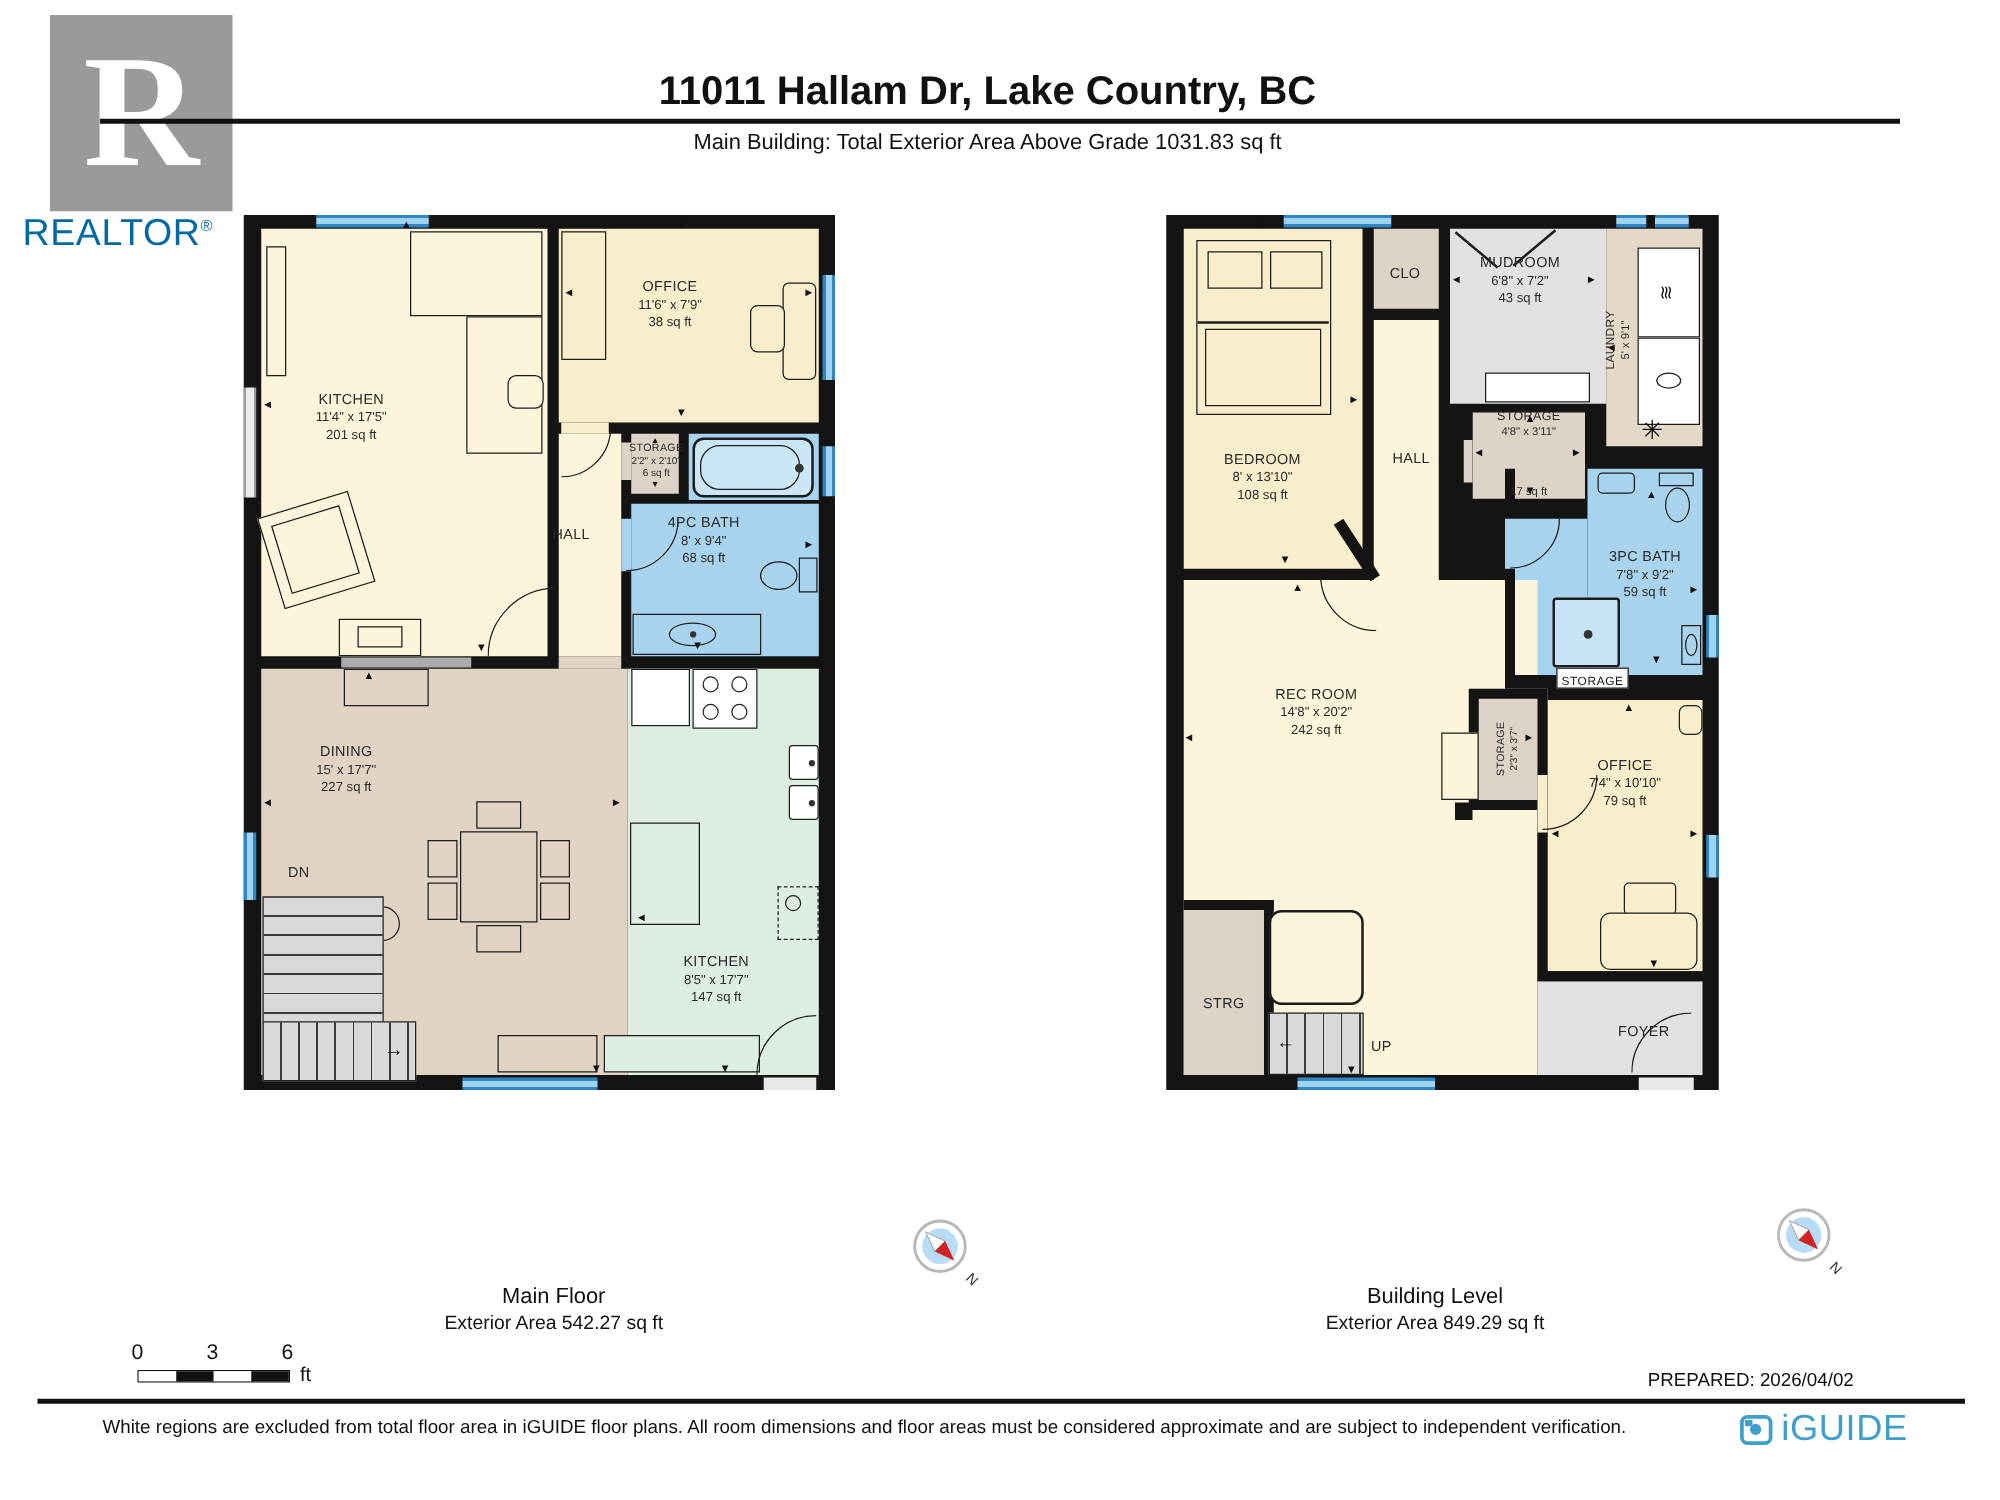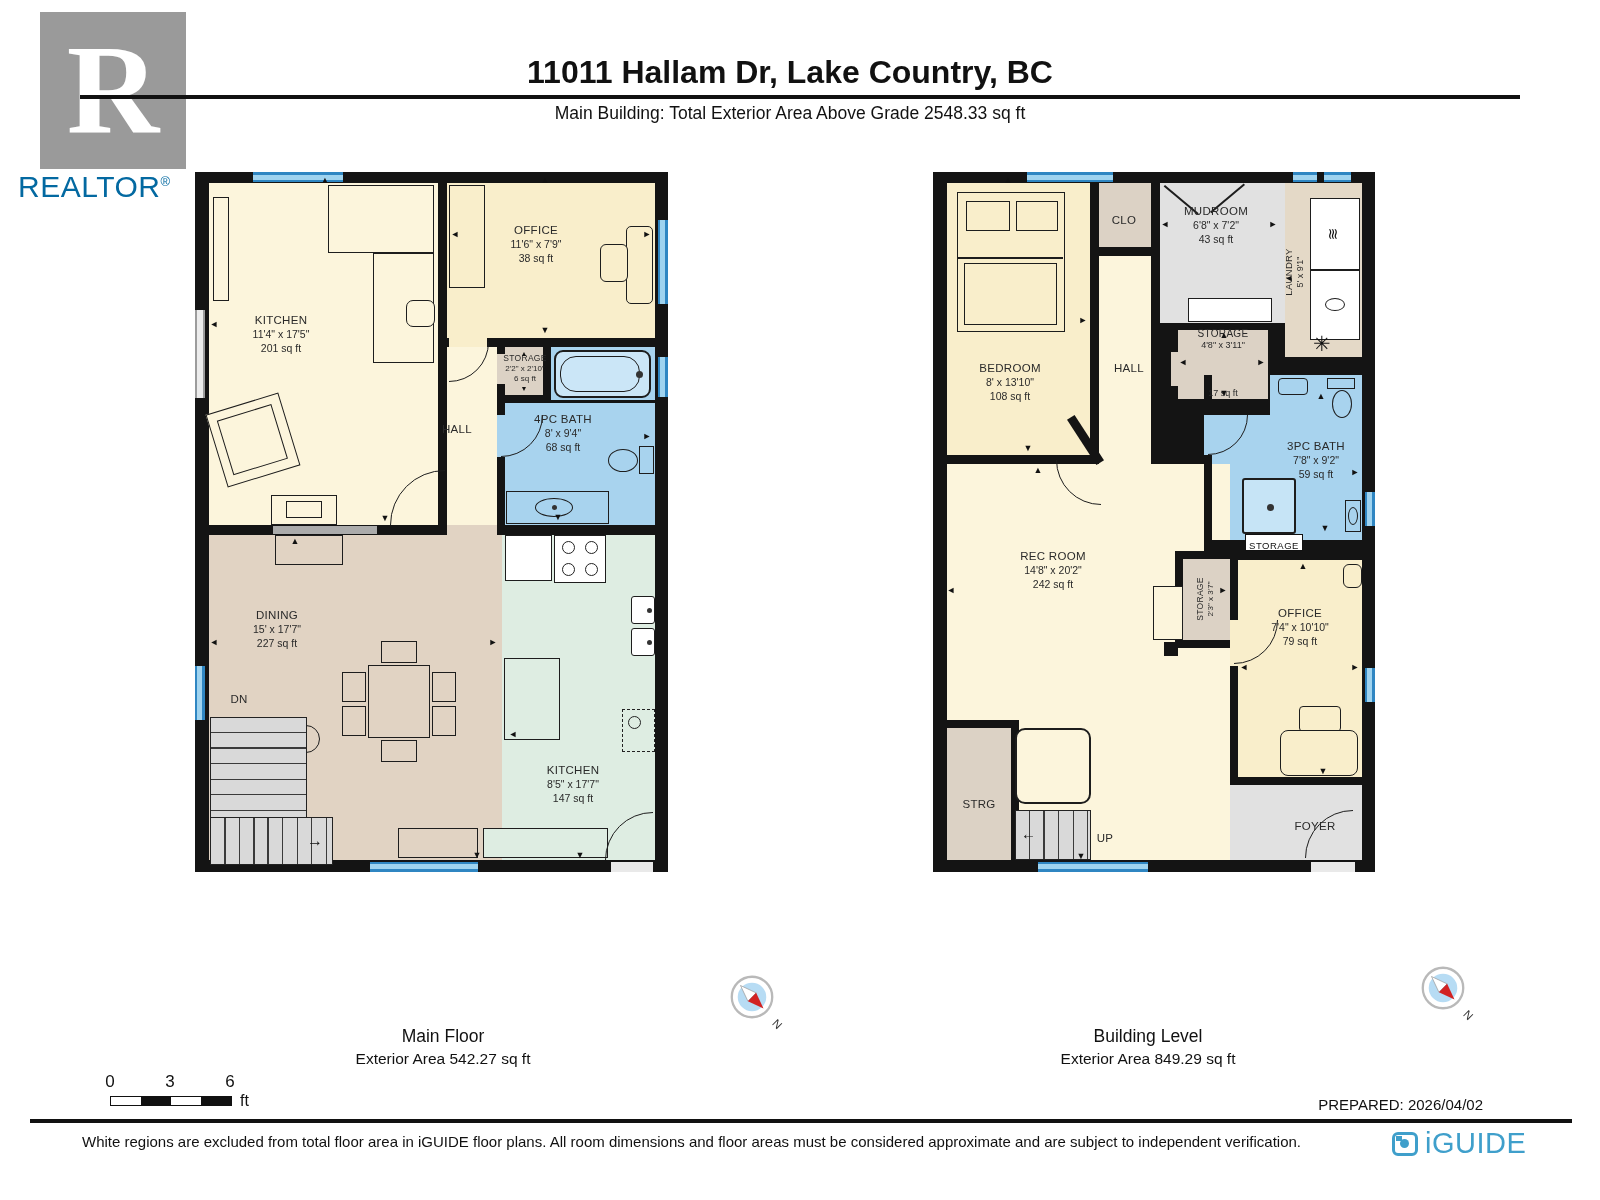--- a/index.html
+++ b/index.html
@@ -43,21 +43,21 @@
 <body>
 
 <div class="abs" style="left:40px;top:12px;width:146px;height:157px;background:#9a9a9a;text-align:center;">
   <span style="font-family:'Liberation Serif',serif;font-weight:bold;font-size:128px;line-height:155px;color:#fff;">R</span>
 </div>
 <div class="abs" style="left:18px;top:170px;width:172px;text-align:left;color:#0369a1;font-size:30px;letter-spacing:.5px;">
   <span>REALTOR</span><sup style="font-size:13px;">®</sup>
 </div>
 <div class="abs" style="left:0;top:54px;width:1580px;text-align:center;font-size:32px;font-weight:bold;">11011 Hallam Dr, Lake Country, BC</div>
 <div class="abs" style="left:80px;top:95px;width:1440px;height:3.5px;background:#111;z-index:3;"></div>
-<div class="abs" style="left:0;top:103px;width:1580px;text-align:center;font-size:17.5px;">Main Building: Total Exterior Area Above Grade 2548.33 sq ft</div>
+<div class="abs" style="left:0;top:103px;width:1580px;text-align:center;font-size:17.5px;">Main Building: Total Exterior Area Above Grade 1031.83 sq ft</div>
 
 <div class="plan" id="planA" style="left:195px;top:172px;width:473px;height:700px;">
 
   <div class="room" style="left:14px;top:11px;width:229px;height:342px;background:#FCF5DC;"></div>
   <div class="room" style="left:252px;top:11px;width:208px;height:155px;background:#F9EECB;"></div>
   <div class="room" style="left:252px;top:175px;width:50px;height:178px;background:#FCF5DC;"></div>
   <div class="room" style="left:310px;top:175px;width:38px;height:48px;background:#DCD2C5;"></div>
   <div class="room" style="left:356px;top:175px;width:104px;height:53px;background:#A8D3EE;"></div>
   <div class="room" style="left:310px;top:231px;width:150px;height:122px;background:#A8D3EE;"></div>
   <div class="room" style="left:14px;top:363px;width:293px;height:325px;background:#E1D3C3;"></div>
@@ -178,21 +178,21 @@
     <div class="ra">6 sq ft</div>
   </div>
   <div class="rlabel" style="left:262px;top:257px;">
     <div class="rn solo">HALL</div>
   </div>
   <div class="rlabel" style="left:368px;top:261px;">
     <div class="rn">4PC BATH</div>
     <div class="rd">8' x 9'4"</div>
     <div class="ra">68 sq ft</div>
   </div>
-  <div class="rlabel" style="left:82px;top:457px;">
+  <div class="rlabel" style="left:82px;top:444px;">
     <div class="rn">DINING</div>
     <div class="rd">15' x 17'7"</div>
     <div class="ra">227 sq ft</div>
   </div>
   <div class="rlabel" style="left:378px;top:612px;">
     <div class="rn">KITCHEN</div>
     <div class="rd">8'5" x 17'7"</div>
     <div class="ra">147 sq ft</div>
   </div>
   <div class="rlabel" style="left:44px;top:527px;">

